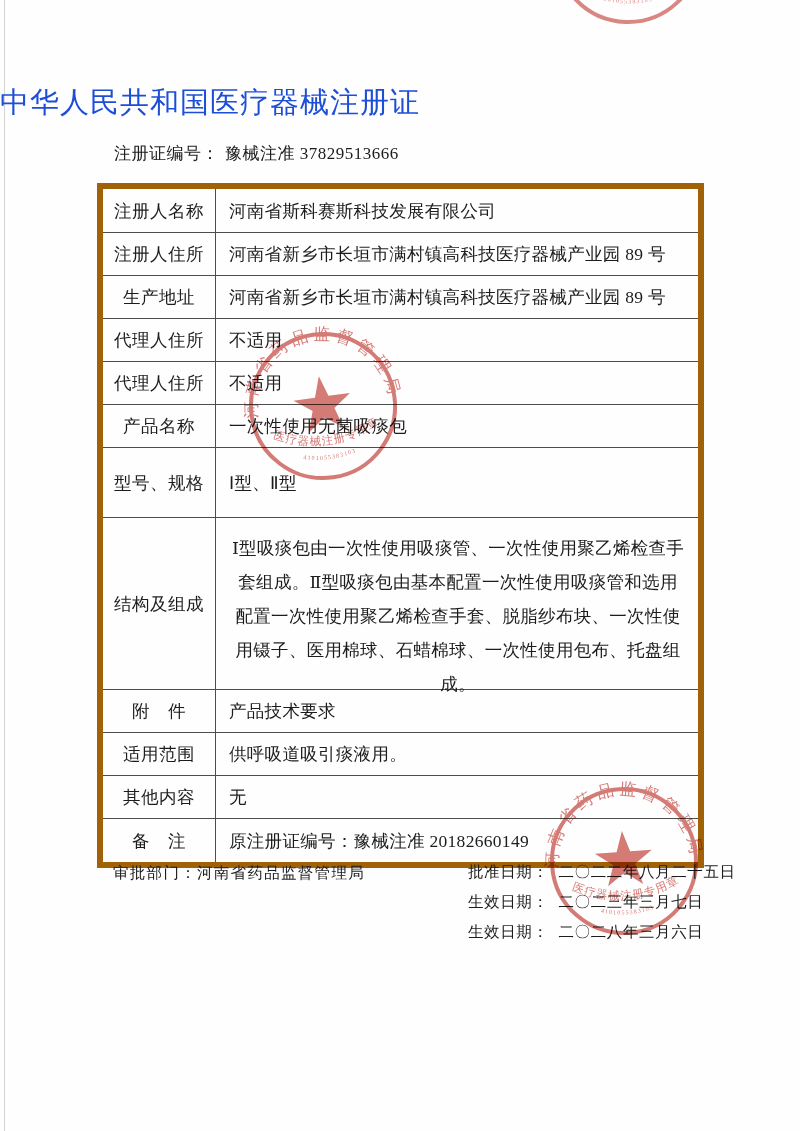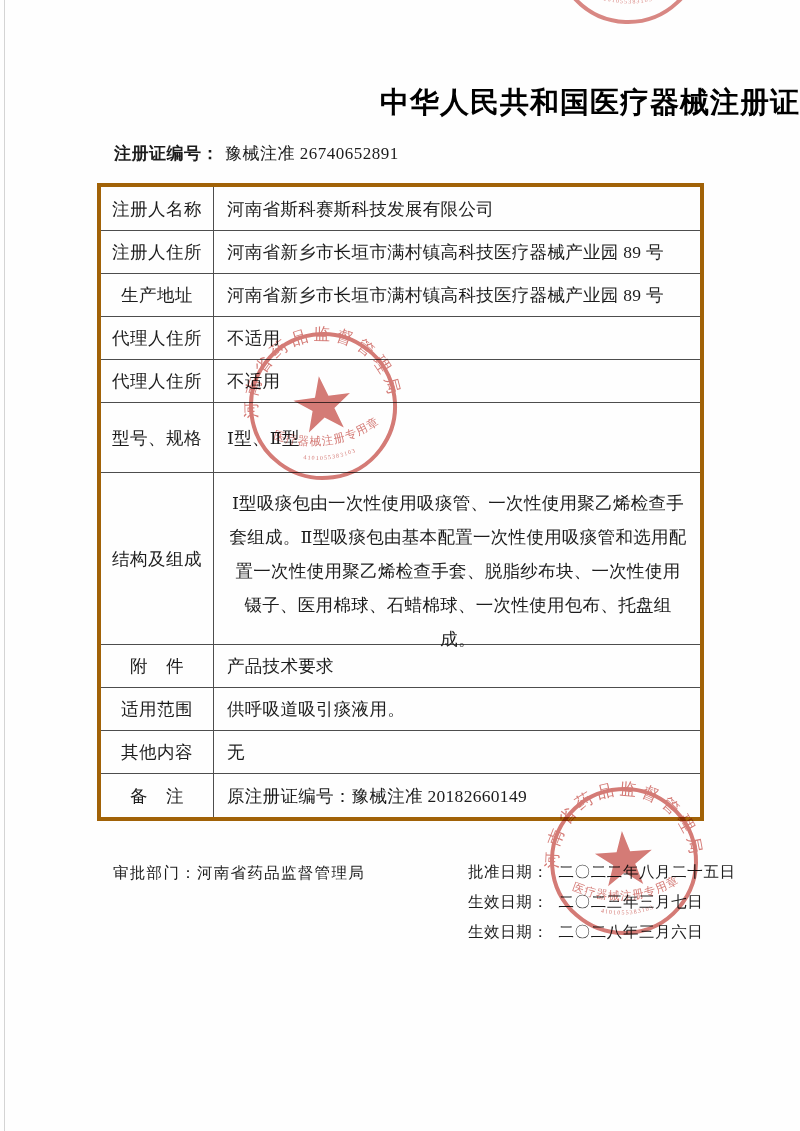--- a/index.html
+++ b/index.html
@@ -5,35 +5,35 @@
   html,body{margin:0;padding:0;background:#ffffff;}
   .page{
     position:relative;width:800px;height:1131px;margin:0 auto;
     background:#fefefe;overflow:hidden;
     font-family:"Liberation Serif","DejaVu Serif",serif;
     color:#1c1c1c;
   }
   .scan-edge{position:absolute;left:4px;top:0;width:1px;height:100%;background:#c9c9c9;opacity:.8;}
   .title{
     position:absolute;top:83px;left:0;width:100%;margin:0;
-    text-align:right;font-size:29px;font-weight:bold;letter-spacing:1px;
-    font-family:"Liberation Sans","DejaVu Sans",sans-serif;color:#000000;
+    text-align:left;font-size:29px;font-weight:normal;letter-spacing:1px;
+    font-family:"Liberation Sans","DejaVu Sans",sans-serif;color:#1d4ed8;
   }
   .cert-no{position:absolute;top:142px;left:114px;font-size:17px;letter-spacing:.5px;}
-  .cert-no .lbl{margin-right:6px;font-weight:bold;}
+  .cert-no .lbl{margin-right:6px;}
 
   .cert-table{
     position:absolute;left:97px;top:183px;width:607px;
-    border:4px solid #a16207;box-sizing:border-box;
+    border:6px solid #a16207;box-sizing:border-box;
   }
   .row{display:flex;border-bottom:1px solid #4d4d4d;box-sizing:border-box;}
   .row:last-child{border-bottom:none;font-family:Liberation Serif, serif;}
   .rh-s{height:43px;}
   .rh-s1{height:44px;}
-  .rh-m{height:70px;}
+  .rh-m{height:70px;font-family:Liberation Serif, serif;}
   .rh-l{height:172px;}
   .cell{box-sizing:border-box;font-size:17.5px;}
   .lab{
     width:113px;flex:0 0 113px;border-right:1px solid #4d4d4d;
     display:flex;align-items:center;justify-content:center;
     text-align:center;letter-spacing:.5px;
   }
   .val{flex:1;display:flex;align-items:center;padding:0 10px 0 13px;letter-spacing:.3px;}
   .val-block{display:block;line-height:34px;padding:13px 12px 0 14px;text-align:center;}
 
@@ -51,21 +51,21 @@
 </style>
 </head>
 <body>
 
 <div class="page">
   <div class="scan-edge"></div>
 
   <h1 class="title">中华人民共和国医疗器械注册证</h1>
 
   <div class="cert-no">
-    <span class="lbl">注册证编号：</span><span>豫械注准 26740652891</span>
+    <span class="lbl">注册证编号：</span><span>豫械注准 37829513666</span>
   </div>
 
   <div class="cert-table">
     <div class="row rh-s1">
       <div class="cell lab">注册人名称</div>
       <div class="cell val">河南省斯科赛斯科技发展有限公司</div>
     </div>
     <div class="row rh-s">
       <div class="cell lab">注册人住所</div>
       <div class="cell val">河南省新乡市长垣市满村镇高科技医疗器械产业园 89 号</div>
@@ -74,20 +74,24 @@
       <div class="cell lab">生产地址</div>
       <div class="cell val">河南省新乡市长垣市满村镇高科技医疗器械产业园 89 号</div>
     </div>
     <div class="row rh-s">
       <div class="cell lab">代理人住所</div>
       <div class="cell val">不适用</div>
     </div>
     <div class="row rh-s">
       <div class="cell lab">代理人住所</div>
       <div class="cell val">不适用</div>
+    </div>
+    <div class="row rh-s">
+      <div class="cell lab">产品名称</div>
+      <div class="cell val">一次性使用无菌吸痰包</div>
     </div>
     <div class="row rh-m">
       <div class="cell lab">型号、规格</div>
       <div class="cell val">Ⅰ型、Ⅱ型</div>
     </div>
     <div class="row rh-l">
       <div class="cell lab">结构及组成</div>
       <div class="cell val val-block">Ⅰ型吸痰包由一次性使用吸痰管、一次性使用聚乙烯检查手套组成。Ⅱ型吸痰包由基本配置一次性使用吸痰管和选用配置一次性使用聚乙烯检查手套、脱脂纱布块、一次性使用镊子、医用棉球、石蜡棉球、一次性使用包布、托盘组成。</div>
     </div>
     <div class="row rh-s">

